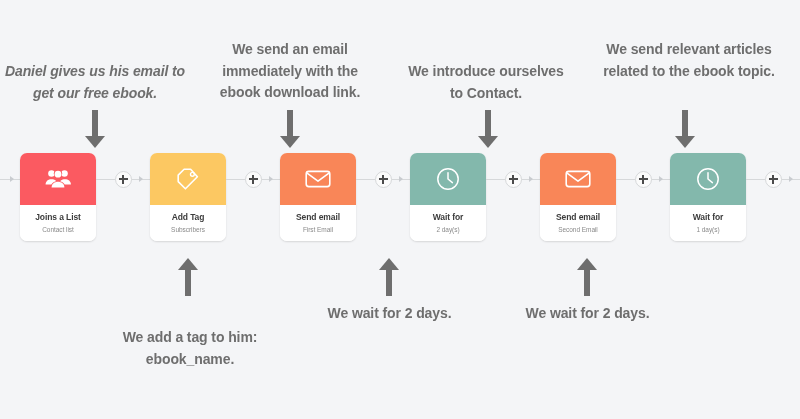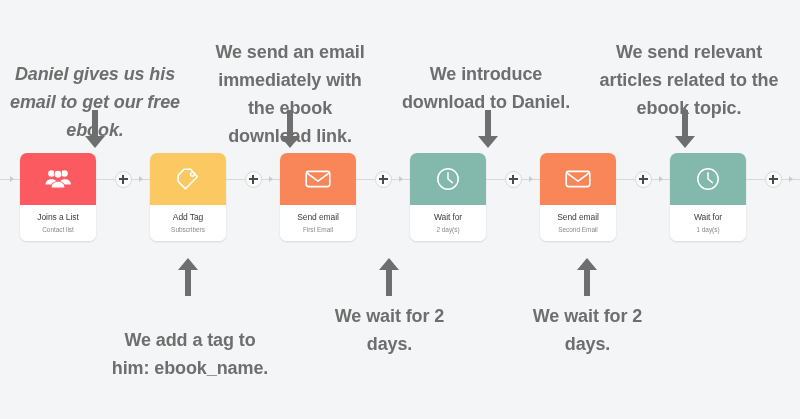--- a/index.html
+++ b/index.html
@@ -10,21 +10,21 @@
     overflow: hidden;
   }
   .canvas { position: relative; width: 800px; height: 419px; }
 
   
   .annotation {
     position: absolute;
     text-align: center;
     color: #6e6e6e;
     font-weight: bold;
-    font-size: 18px;
+    font-size: 14px;
     line-height: 1.55;
     letter-spacing: -0.1px;
   }
   .anno-top { }
   .anno-bottom { }
 
   
   .arrow {
     position: absolute;
     width: 26px;
@@ -75,21 +75,21 @@
     height: 36px;
     background: #fff;
     display: flex;
     flex-direction: column;
     align-items: center;
     justify-content: center;
     padding-top: 1px;
   }
   .card-title {
     font-size: 8.5px;
-    font-weight: normal;
+    font-weight: bold;
     color: #3c3c3c;
     line-height: 1.1;
     letter-spacing: -0.1px;
   }
   .card-sub {
     font-size: 6.5px;
     color: #8a8a8a;
     line-height: 1.4;
     margin-top: 2px;
     letter-spacing: -0.05px;
@@ -156,21 +156,21 @@
     <span class="stem"></span>
     <span class="head"></span>
   </div>
 
   <div class="annotation anno-top" style="left:212px; top:39px; width:156px;">We send an email immediately with the ebook download link.</div>
   <div class="arrow arrow-down" style="left:277px; top:110px; height:38px;">
     <span class="stem"></span>
     <span class="head"></span>
   </div>
 
-  <div class="annotation anno-top" style="left:400px; top:61px; width:172px;">We introduce download to Daniel.</div>
+  <div class="annotation anno-top" style="left:400px; top:61px; width:172px;">We introduce ourselves to Contact.</div>
   <div class="arrow arrow-down" style="left:475px; top:110px; height:38px;">
     <span class="stem"></span>
     <span class="head"></span>
   </div>
 
   <div class="annotation anno-top" style="left:596px; top:39px; width:186px;">We send relevant articles related to the ebook topic.</div>
   <div class="arrow arrow-down" style="left:672px; top:110px; height:38px;">
     <span class="stem"></span>
     <span class="head"></span>
   </div>

